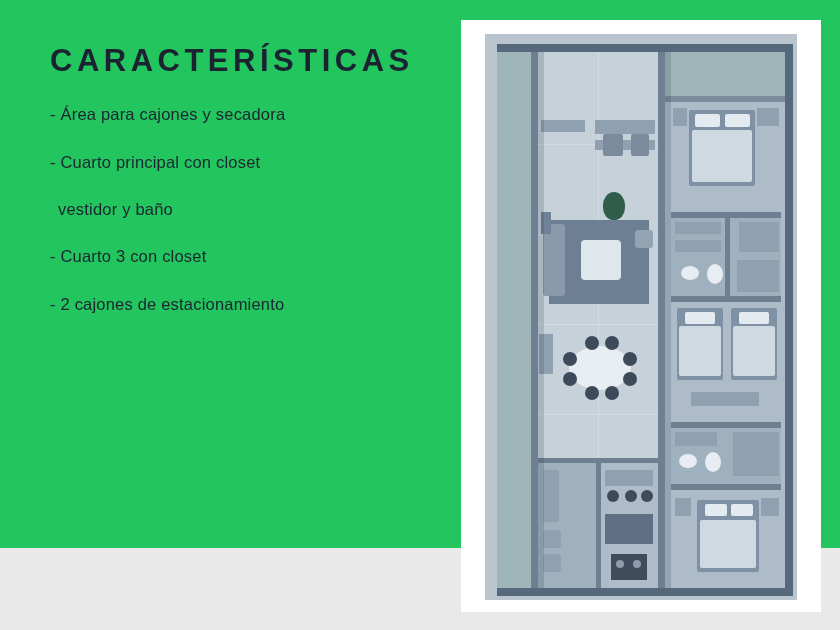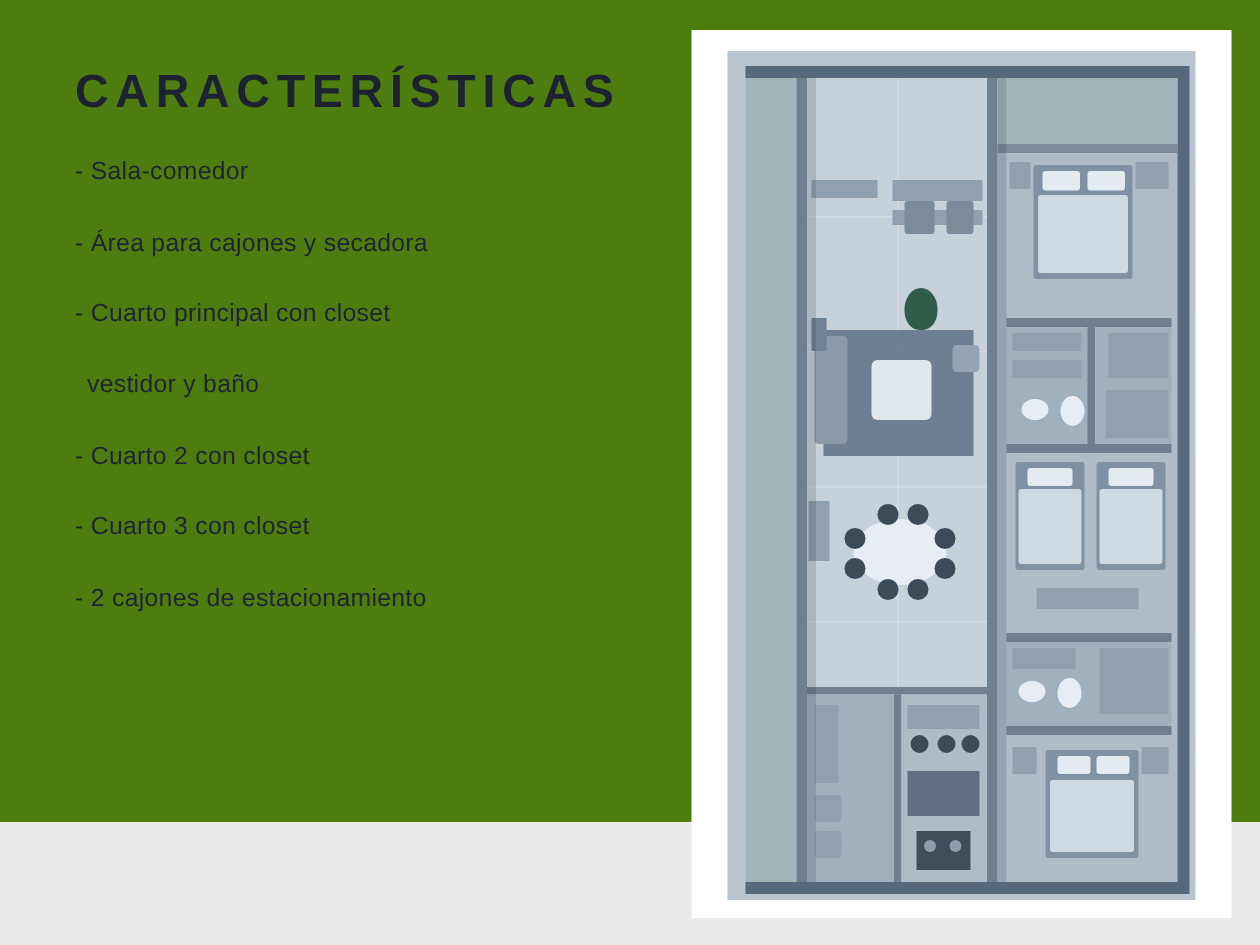--- a/index.html
+++ b/index.html
@@ -10,21 +10,21 @@
     width: 840px;
     height: 630px;
     background: #e9e9e9;
     font-family: "Liberation Sans", sans-serif;
     overflow: hidden;
   }
   .slide {
     position: relative;
     width: 840px;
     height: 548px;
-    background: #4d7c0f;
+    background: #22c55e;
     box-sizing: border-box;
     text-decoration: underline;
   }
   
   .features {
     position: absolute;
     left: 50px;
     top: 44px;
     width: 390px;
   }
@@ -135,25 +135,23 @@
   }
 </style>
 </head>
 <body>
 
 <div class="slide">
 
   <div class="features">
     <h1 class="features-title">CARACTERÍSTICAS</h1>
 
-    <p class="feature-item">- Sala-comedor</p>
     <p class="feature-item">- Área para cajones y secadora</p>
     <p class="feature-item">- Cuarto principal con closet</p>
     <p class="feature-item indent">vestidor y baño</p>
-    <p class="feature-item">- Cuarto 2 con closet</p>
     <p class="feature-item">- Cuarto 3 con closet</p>
     <p class="feature-item">- 2 cajones de estacionamiento</p>
   </div>
 
   <div class="plan-panel">
     <div class="plan-inner">
 
       <div class="fp terrace" style="left:12px; top:18px; width:34px; height:536px;"></div>
       <div class="fp wall" style="left:46px; top:18px; width:7px; height:536px;"></div>
 

